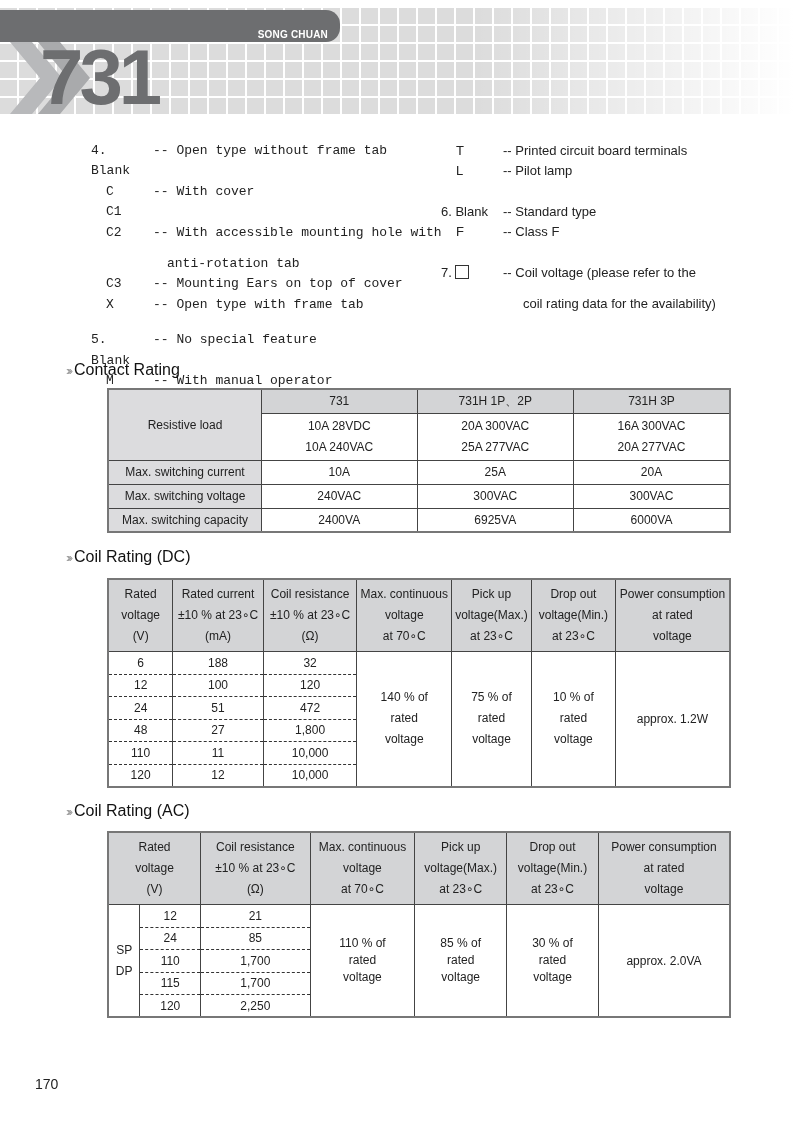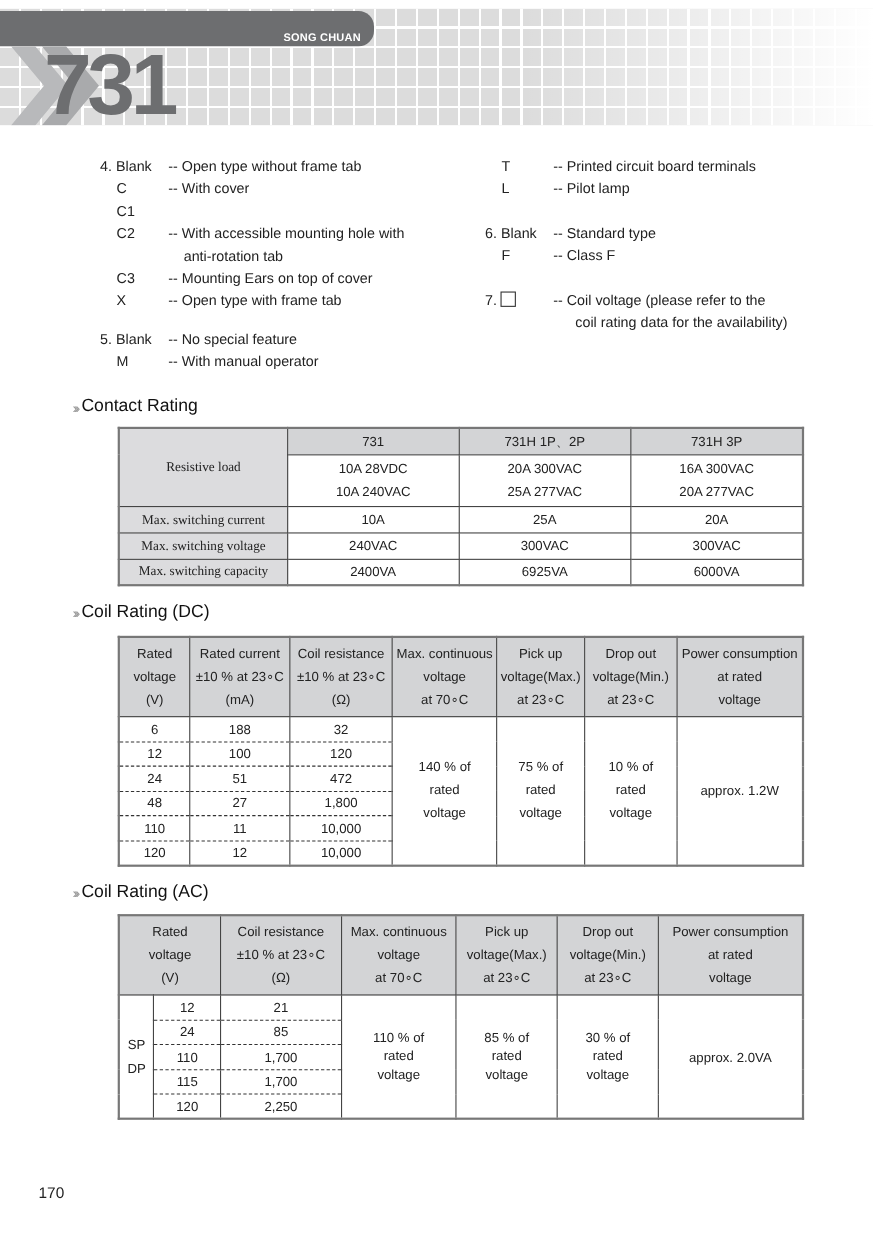--- a/index.html
+++ b/index.html
@@ -30,32 +30,32 @@
     font-family: "Liberation Sans", sans-serif; font-weight: bold;
     font-size: 78px; line-height: 78px; color: #6d6e70; letter-spacing: -4px;
   }
 
   
   .opts { position: absolute; font-size: 13px; line-height: 20.4px; color: #222; }
   .opt-row { display: flex; }
   .opt-code { width: 62px; flex: none; }
   .opt-code.indent { padding-left: 15px; }
   .opt-desc { flex: none; text-align: right; }
-  .opt-cont { padding-left: 76px; }
+  .opt-cont { padding-left: 76px; margin-top: 11px; }
   .gap { height: 15px; }
   .box-glyph { display: inline-block; width: 14px; height: 14px; border: 1px solid #333; vertical-align: -2px; margin-left: 3px; }
 
   
   .section-title { position: absolute; left: 66px; font-size: 16px; color: #111; display: flex; align-items: center; }
   .section-title .arrows { color: #999; font-size: 13px; margin-right: 4px; letter-spacing: -3px; }
 
   
   table { position: absolute; border-collapse: collapse; font-size: 12px; color: #222; }
   td, th { text-align: center; vertical-align: middle; font-weight: normal; border: 1px solid #444; }
-  .shade { background: #dcdcde; font-family: Liberation Serif, serif; }
+  .shade { background: #dcdcde; }
   .hdr-shade { background: #d3d4d6; }
 
   
   #contact { left: 107px; top: 388px; width: 624px; border: 2px solid #777; }
   #contact td { height: 24px; }
   #contact .two-line { line-height: 21px; padding: 2px 0; margin-top: 28px; }
 
   
   #coil-dc { left: 107px; top: 578px; width: 624px; border: 2px solid #777; }
   #coil-dc thead td { line-height: 21px; padding: 4px 0; }
@@ -78,21 +78,21 @@
   <div class="title-bar">
     <span class="brand">SONG CHUAN</span>
   </div>
   <svg class="chev" viewBox="0 0 90 72">
     <polygon points="0,0 22,0 52,36 22,72 0,72 30,36" fill="#b8b9bb"></polygon>
     <polygon points="28,0 50,0 80,36 50,72 28,72 58,36" fill="#a9aaac"></polygon>
   </svg>
   <div class="model-num">731</div>
 </div>
 
-<div class="opts" style="left:91px; top:141px;">
+<div class="opts" style="left:91px; top:141px;font-family:Liberation Mono, monospace;">
   <div class="opt-row">
     <span class="opt-code">4. Blank</span>
     <span class="opt-desc">-- Open type without frame tab</span>
   </div>
   <div class="opt-row">
     <span class="opt-code indent">C</span>
     <span class="opt-desc">-- With cover</span>
   </div>
   <div class="opt-row">
     <span class="opt-code indent">C1</span>

